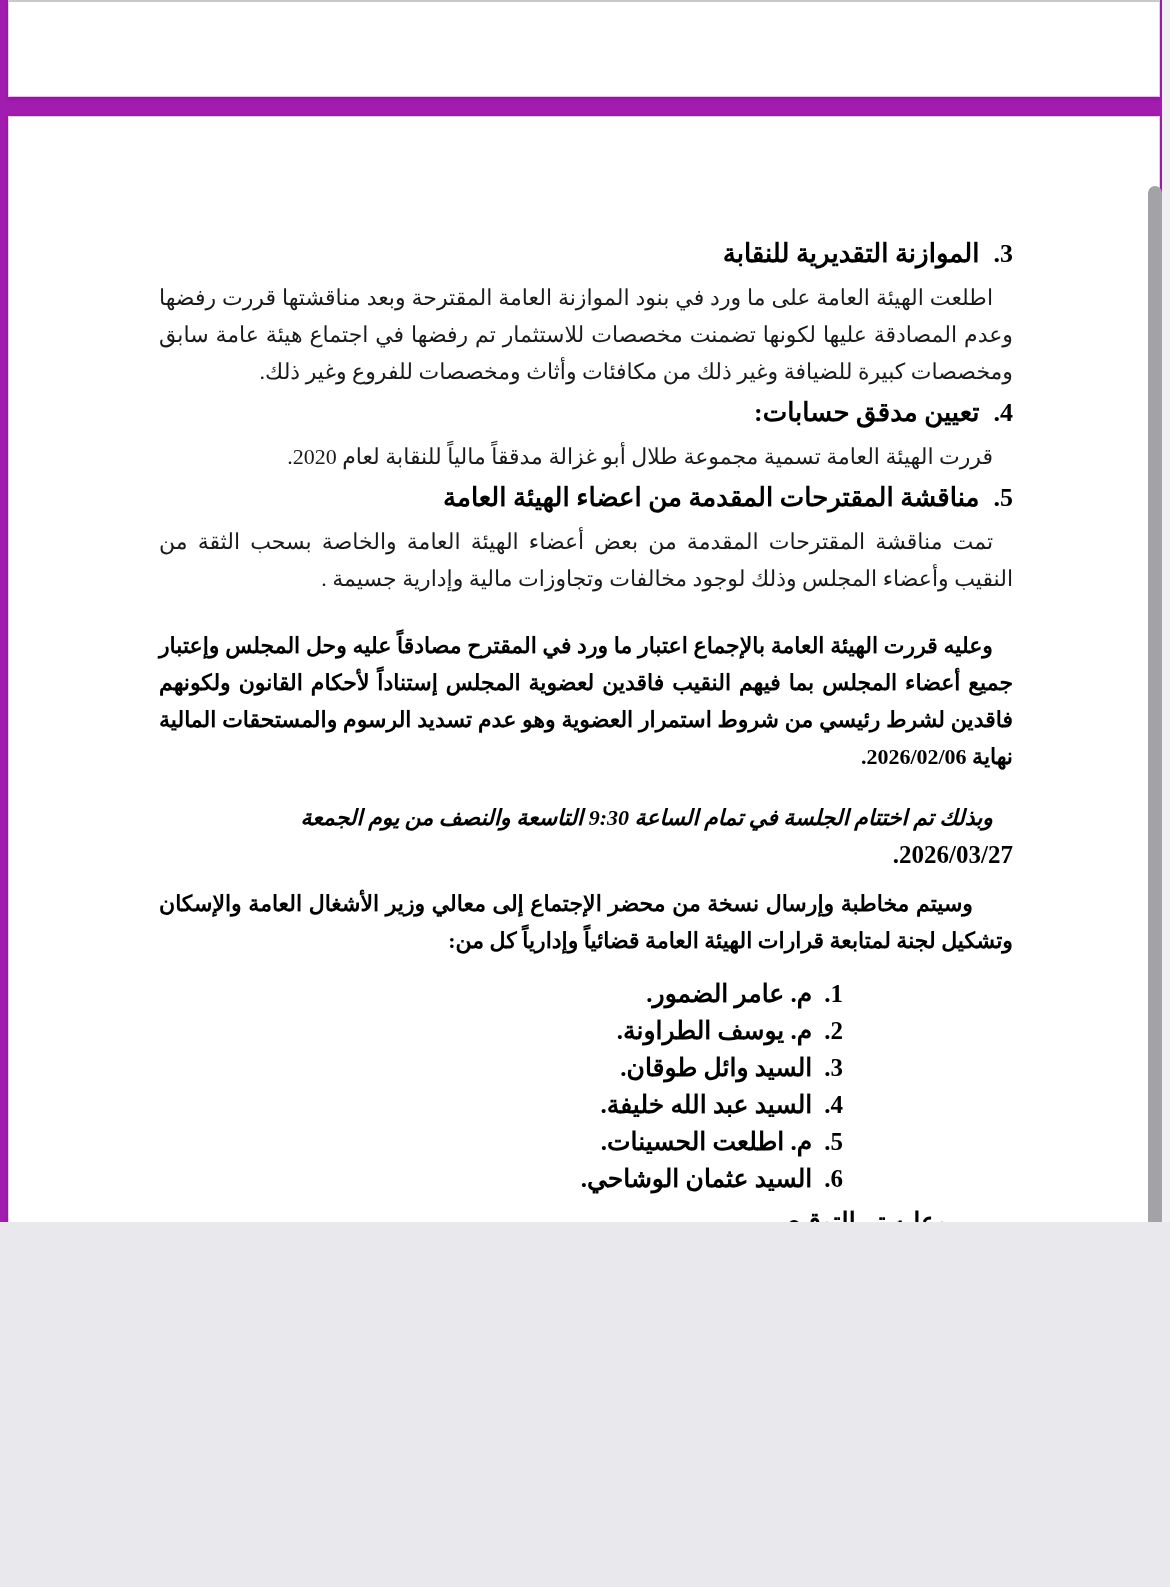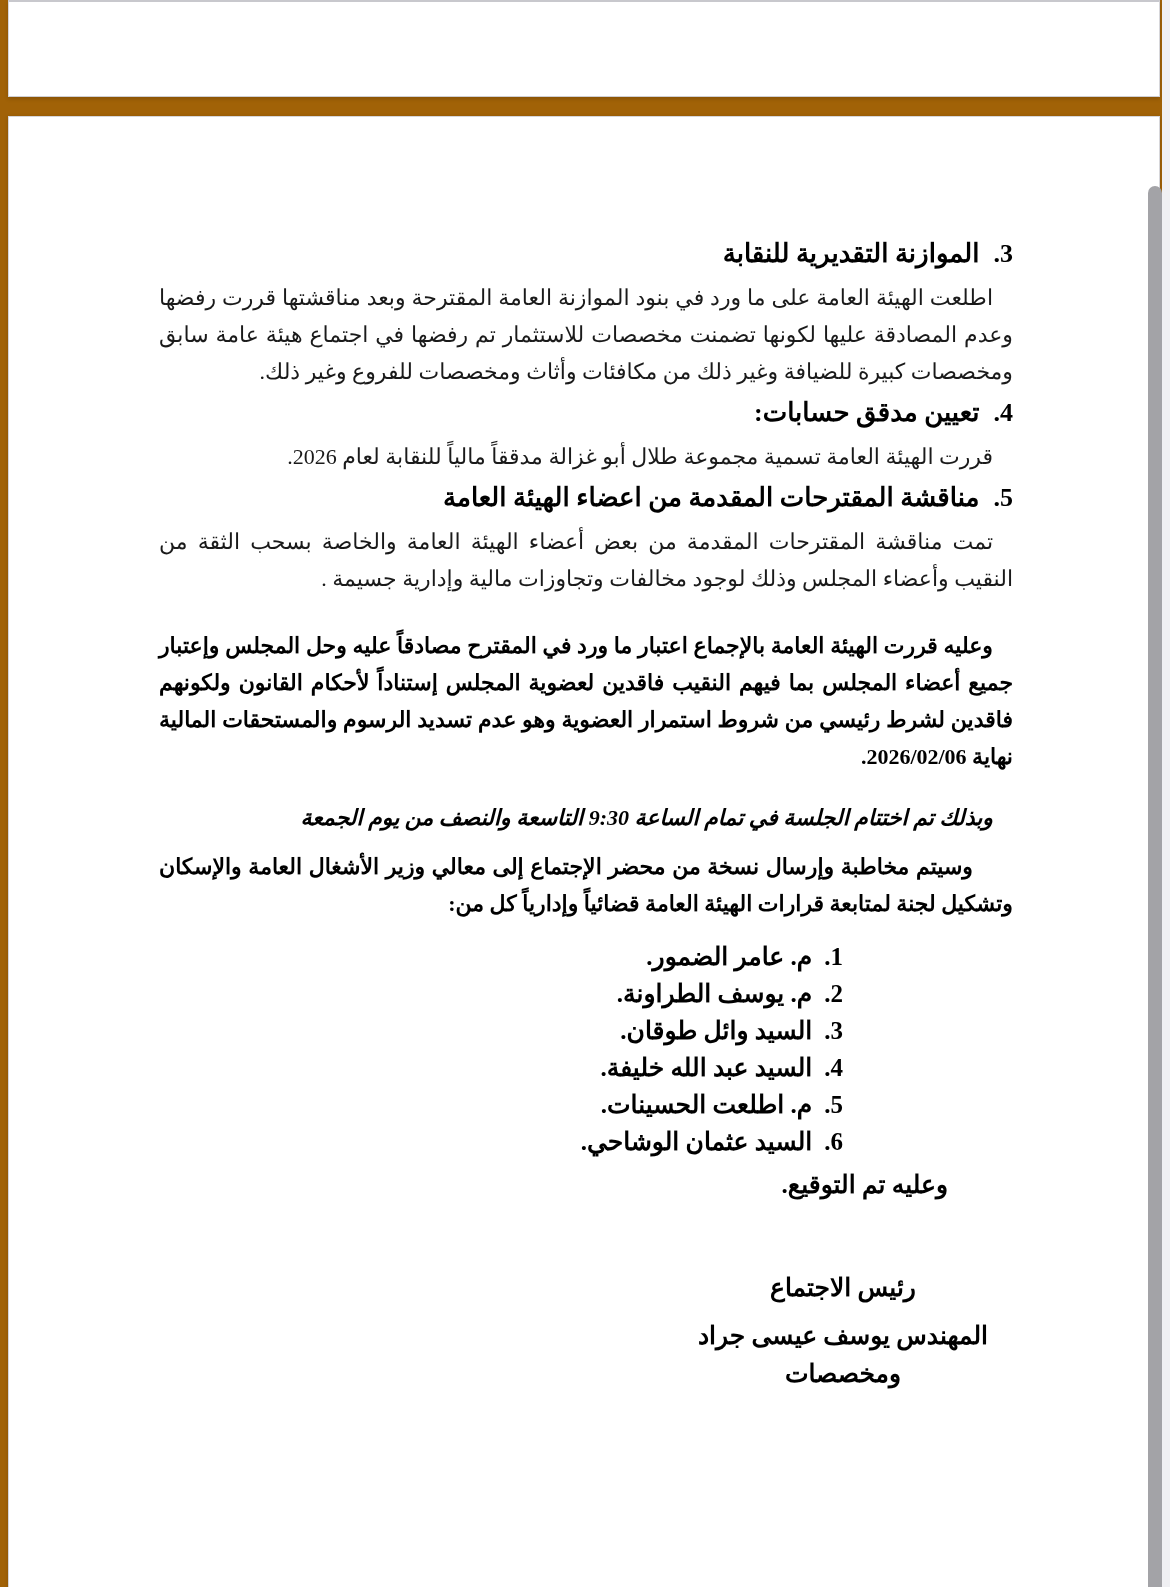--- a/index.html
+++ b/index.html
@@ -3,22 +3,22 @@
 <meta charset="utf-8">
 <style>
   html, body { margin: 0; padding: 0; }
   body {
     font-family: "Liberation Serif", "DejaVu Serif", serif;
     background: #e9e9ed;
   }
   .viewer {
     position: relative;
     width: 1170px;
-    height: 1587px;
-    background: #a16207;
+    height: 1222px;
+    background: #a21caf;
     overflow: hidden;
   }
   
   .sheet-prev {
     position: absolute;
     left: 8px; top: 0;
     width: 1152px; height: 97px;
     background: #ffffff;
     border-top: 2px solid #c8c8cd;
     border-left: 1px solid #d6d6da;
@@ -115,30 +115,31 @@
   <div class="sheet">
 
     <div class="heading">
       <span class="num">3.</span><span>الموازنة التقديرية للنقابة</span>
     </div>
     <div class="para">اطلعت الهيئة العامة على ما ورد في بنود الموازنة العامة المقترحة وبعد مناقشتها قررت رفضها وعدم المصادقة عليها لكونها تضمنت مخصصات للاستثمار تم رفضها في اجتماع هيئة عامة سابق ومخصصات كبيرة للضيافة وغير ذلك من مكافئات وأثاث ومخصصات للفروع وغير ذلك.</div>
 
     <div class="heading">
       <span class="num">4.</span><span>تعيين مدقق حسابات:</span>
     </div>
-    <div class="para">قررت الهيئة العامة تسمية مجموعة طلال أبو غزالة مدققاً مالياً للنقابة لعام 2026.</div>
+    <div class="para">قررت الهيئة العامة تسمية مجموعة طلال أبو غزالة مدققاً مالياً للنقابة لعام 2020.</div>
 
     <div class="heading">
       <span class="num">5.</span><span>مناقشة المقترحات المقدمة من اعضاء الهيئة العامة</span>
     </div>
     <div class="para">تمت مناقشة المقترحات المقدمة من بعض أعضاء الهيئة العامة والخاصة بسحب الثقة من النقيب وأعضاء المجلس وذلك لوجود مخالفات وتجاوزات مالية وإدارية جسيمة .</div>
 
     <div class="para bold resolution">وعليه قررت الهيئة العامة بالإجماع اعتبار ما ورد في المقترح مصادقاً عليه وحل المجلس وإعتبار جميع أعضاء المجلس بما فيهم النقيب فاقدين لعضوية المجلس إستناداً لأحكام القانون ولكونهم فاقدين لشرط رئيسي من شروط استمرار العضوية وهو عدم تسديد الرسوم والمستحقات المالية نهاية 2026/02/06.</div>
 
     <div class="para bold adjourn">وبذلك تم اختتام الجلسة في تمام الساعة 9:30 التاسعة والنصف من يوم الجمعة</div>
+    <div class="adjourn-date">2026/03/27.</div>
 
     <div class="para bold followup">وسيتم مخاطبة وإرسال نسخة من محضر الإجتماع إلى معالي وزير الأشغال العامة والإسكان وتشكيل لجنة لمتابعة قرارات الهيئة العامة قضائياً وإدارياً كل من:</div>
 
     <div class="members">
       <div class="member">
         <span class="num">1.</span><span>م. عامر الضمور.</span>
       </div>
       <div class="member">
         <span class="num">2.</span><span>م. يوسف الطراونة.</span>
       </div>

